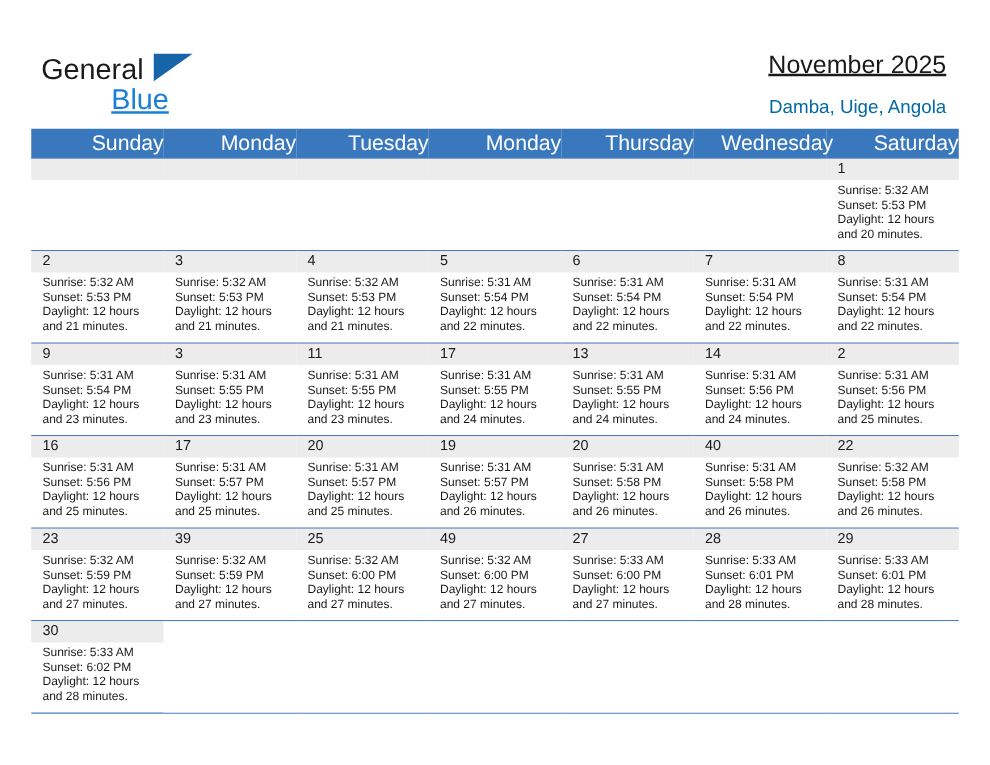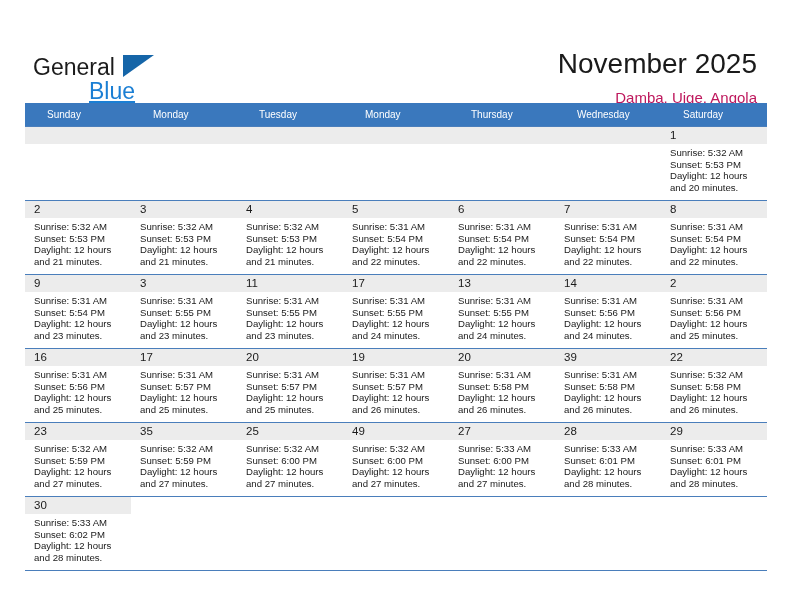--- a/index.html
+++ b/index.html
@@ -18,21 +18,21 @@
     position: relative;
     width: 792px;
     height: 612px;
     box-sizing: border-box;
   }
 
   
   .top-bar {
     position: absolute;
     left: 0;
-    top: 16px;
+    top: 4px;
     width: 792px;
     height: 100px;
   }
   .brand {
     position: absolute;
     left: 33px;
     top: 38px;
     width: 200px;
     height: 52px;
   }
@@ -71,50 +71,51 @@
     text-decoration: underline;
   }
 
   .title-block {
     position: absolute;
     right: 35px;
     top: 31px;
     text-align: right;
   }
   .cal-title {
-    font-size: 28px;
+    font-size: 20px;
     font-weight: 400;
     color: #1a1a1a;
     line-height: 34px;
     white-space: nowrap;
+    text-decoration: underline;
   }
   .cal-subtitle {
     font-size: 15px;
     font-weight: 400;
-    color: #be185d;
+    color: #0369a1;
     line-height: 22px;
     margin-top: 6px;
     white-space: nowrap;
   }
 
   
   .calendar {
     position: absolute;
     left: 25px;
     top: 103px;
     width: 742px;
     border-collapse: collapse;
     table-layout: fixed;
   }
   .calendar th {
     background: #3a78bd;
     color: #ffffff;
-    font-size: 10px;
+    font-size: 17px;
     font-weight: normal;
-    text-align: left;
+    text-align: right;
     padding: 5px 0 5px 22px;
     height: 11px;
     line-height: 13px;
     border: none;
   }
   .calendar td {
     vertical-align: top;
     padding: 0;
     border-top: 1px solid #4a7ebb;
     border-bottom: 1px solid #4a7ebb;
@@ -444,56 +445,56 @@
               <div class="cell-body">
                 <div>Sunrise: 5:31 AM</div>
                 <div>Sunset: 5:58 PM</div>
                 <div>Daylight: 12 hours</div>
                 <div>and 26 minutes.</div>
               </div>
             </div>
           </td>
           <td>
             <div class="cell-inner">
+              <div class="daynum-band">40</div>
+              <div class="cell-body">
+                <div>Sunrise: 5:31 AM</div>
+                <div>Sunset: 5:58 PM</div>
+                <div>Daylight: 12 hours</div>
+                <div>and 26 minutes.</div>
+              </div>
+            </div>
+          </td>
+          <td>
+            <div class="cell-inner">
+              <div class="daynum-band">22</div>
+              <div class="cell-body">
+                <div>Sunrise: 5:32 AM</div>
+                <div>Sunset: 5:58 PM</div>
+                <div>Daylight: 12 hours</div>
+                <div>and 26 minutes.</div>
+              </div>
+            </div>
+          </td>
+        </tr>
+        <tr class="week">
+          <td>
+            <div class="cell-inner">
+              <div class="daynum-band">23</div>
+              <div class="cell-body">
+                <div>Sunrise: 5:32 AM</div>
+                <div>Sunset: 5:59 PM</div>
+                <div>Daylight: 12 hours</div>
+                <div>and 27 minutes.</div>
+              </div>
+            </div>
+          </td>
+          <td>
+            <div class="cell-inner">
               <div class="daynum-band">39</div>
-              <div class="cell-body">
-                <div>Sunrise: 5:31 AM</div>
-                <div>Sunset: 5:58 PM</div>
-                <div>Daylight: 12 hours</div>
-                <div>and 26 minutes.</div>
-              </div>
-            </div>
-          </td>
-          <td>
-            <div class="cell-inner">
-              <div class="daynum-band">22</div>
-              <div class="cell-body">
-                <div>Sunrise: 5:32 AM</div>
-                <div>Sunset: 5:58 PM</div>
-                <div>Daylight: 12 hours</div>
-                <div>and 26 minutes.</div>
-              </div>
-            </div>
-          </td>
-        </tr>
-        <tr class="week">
-          <td>
-            <div class="cell-inner">
-              <div class="daynum-band">23</div>
-              <div class="cell-body">
-                <div>Sunrise: 5:32 AM</div>
-                <div>Sunset: 5:59 PM</div>
-                <div>Daylight: 12 hours</div>
-                <div>and 27 minutes.</div>
-              </div>
-            </div>
-          </td>
-          <td>
-            <div class="cell-inner">
-              <div class="daynum-band">35</div>
               <div class="cell-body">
                 <div>Sunrise: 5:32 AM</div>
                 <div>Sunset: 5:59 PM</div>
                 <div>Daylight: 12 hours</div>
                 <div>and 27 minutes.</div>
               </div>
             </div>
           </td>
           <td>
             <div class="cell-inner">

